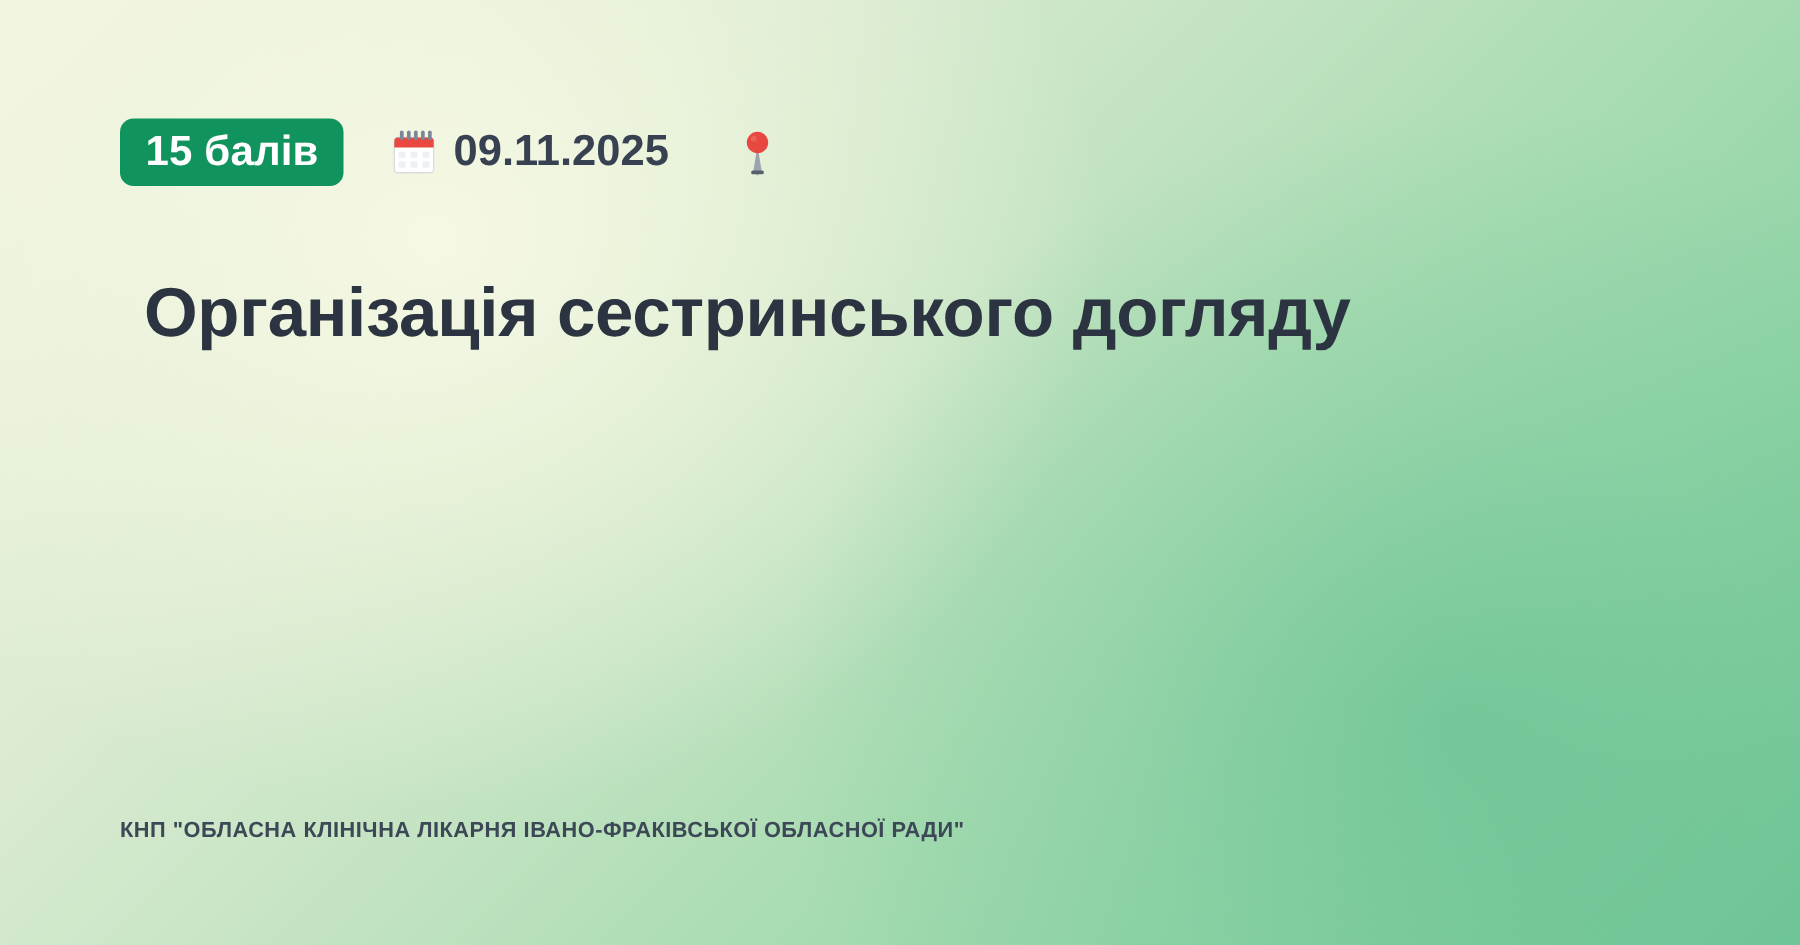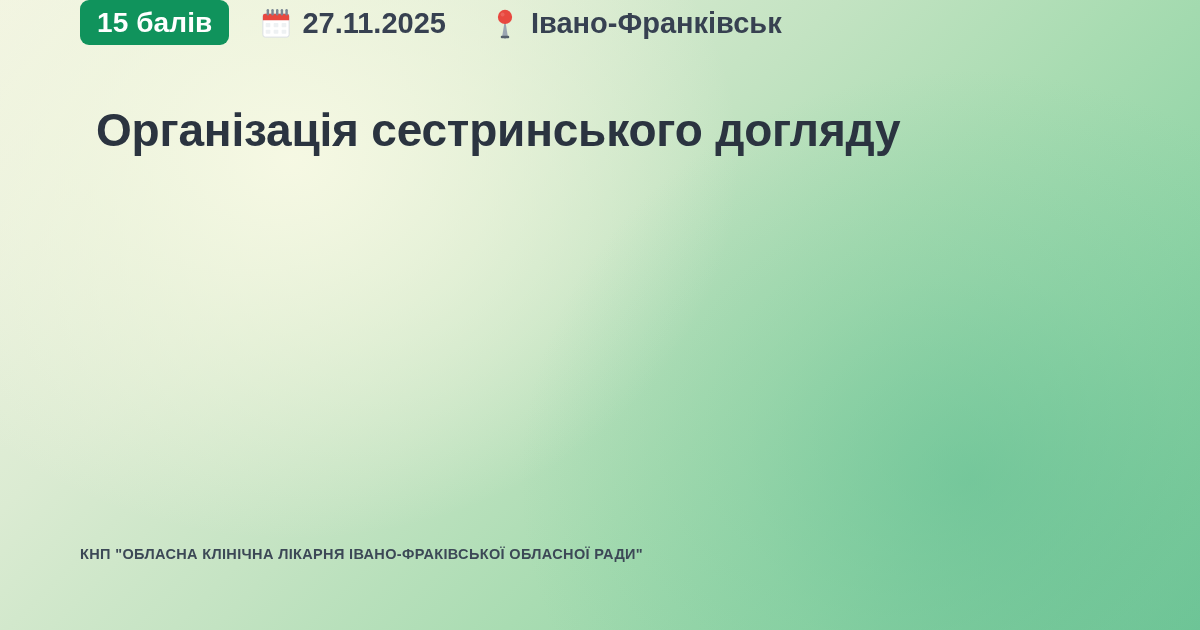--- a/index.html
+++ b/index.html
@@ -72,20 +72,22 @@
     height: 100%;
     box-sizing: border-box;
     padding: 0 80px;
     display: flex;
     flex-direction: column;
   }
 
   
   .meta-row {
     display: flex;
+    align-items: center;
+    margin-top: 78px;
     height: 46px;
   }
 
   .badge {
     display: inline-flex;
     align-items: center;
     justify-content: center;
     height: 45px;
     padding: 0 17px;
     border-radius: 9px;
@@ -174,33 +176,32 @@
             <g fill="#eef1f3">
               <rect x="5" y="16" width="5" height="4.4" rx="0.8"></rect>
               <rect x="13.5" y="16" width="5" height="4.4" rx="0.8"></rect>
               <rect x="22" y="16" width="5" height="4.4" rx="0.8"></rect>
               <rect x="5" y="23" width="5" height="4.4" rx="0.8"></rect>
               <rect x="13.5" y="23" width="5" height="4.4" rx="0.8"></rect>
               <rect x="22" y="23" width="5" height="4.4" rx="0.8"></rect>
             </g>
           </svg>
         </span>
-        <span>27.11.2025</span>
+        <span>09.11.2025</span>
       </span>
 
       <span class="meta-item meta-place">
         <span class="meta-icon">
           <svg viewBox="0 0 32 34" xmlns="http://www.w3.org/2000/svg" aria-hidden="true">
             <path d="M16 12 L19 30 L16 33 L13 30 Z" fill="#9aa5b1"></path>
             <rect x="11.5" y="29.5" width="9" height="2.6" rx="1.1" fill="#55606b"></rect>
             <circle cx="16" cy="9.5" r="7.6" fill="#e8483f"></circle>
             <circle cx="13.4" cy="6.8" r="2.1" fill="#ef6a62" opacity="0.75"></circle>
           </svg>
         </span>
-        <span>Івано-Франківськ</span>
       </span>
 
     </div>
 
     <h1 class="title">
       <span>Організація сестринського догляду</span>
       <br>
     </h1>
 
     <div class="spacer"></div>

